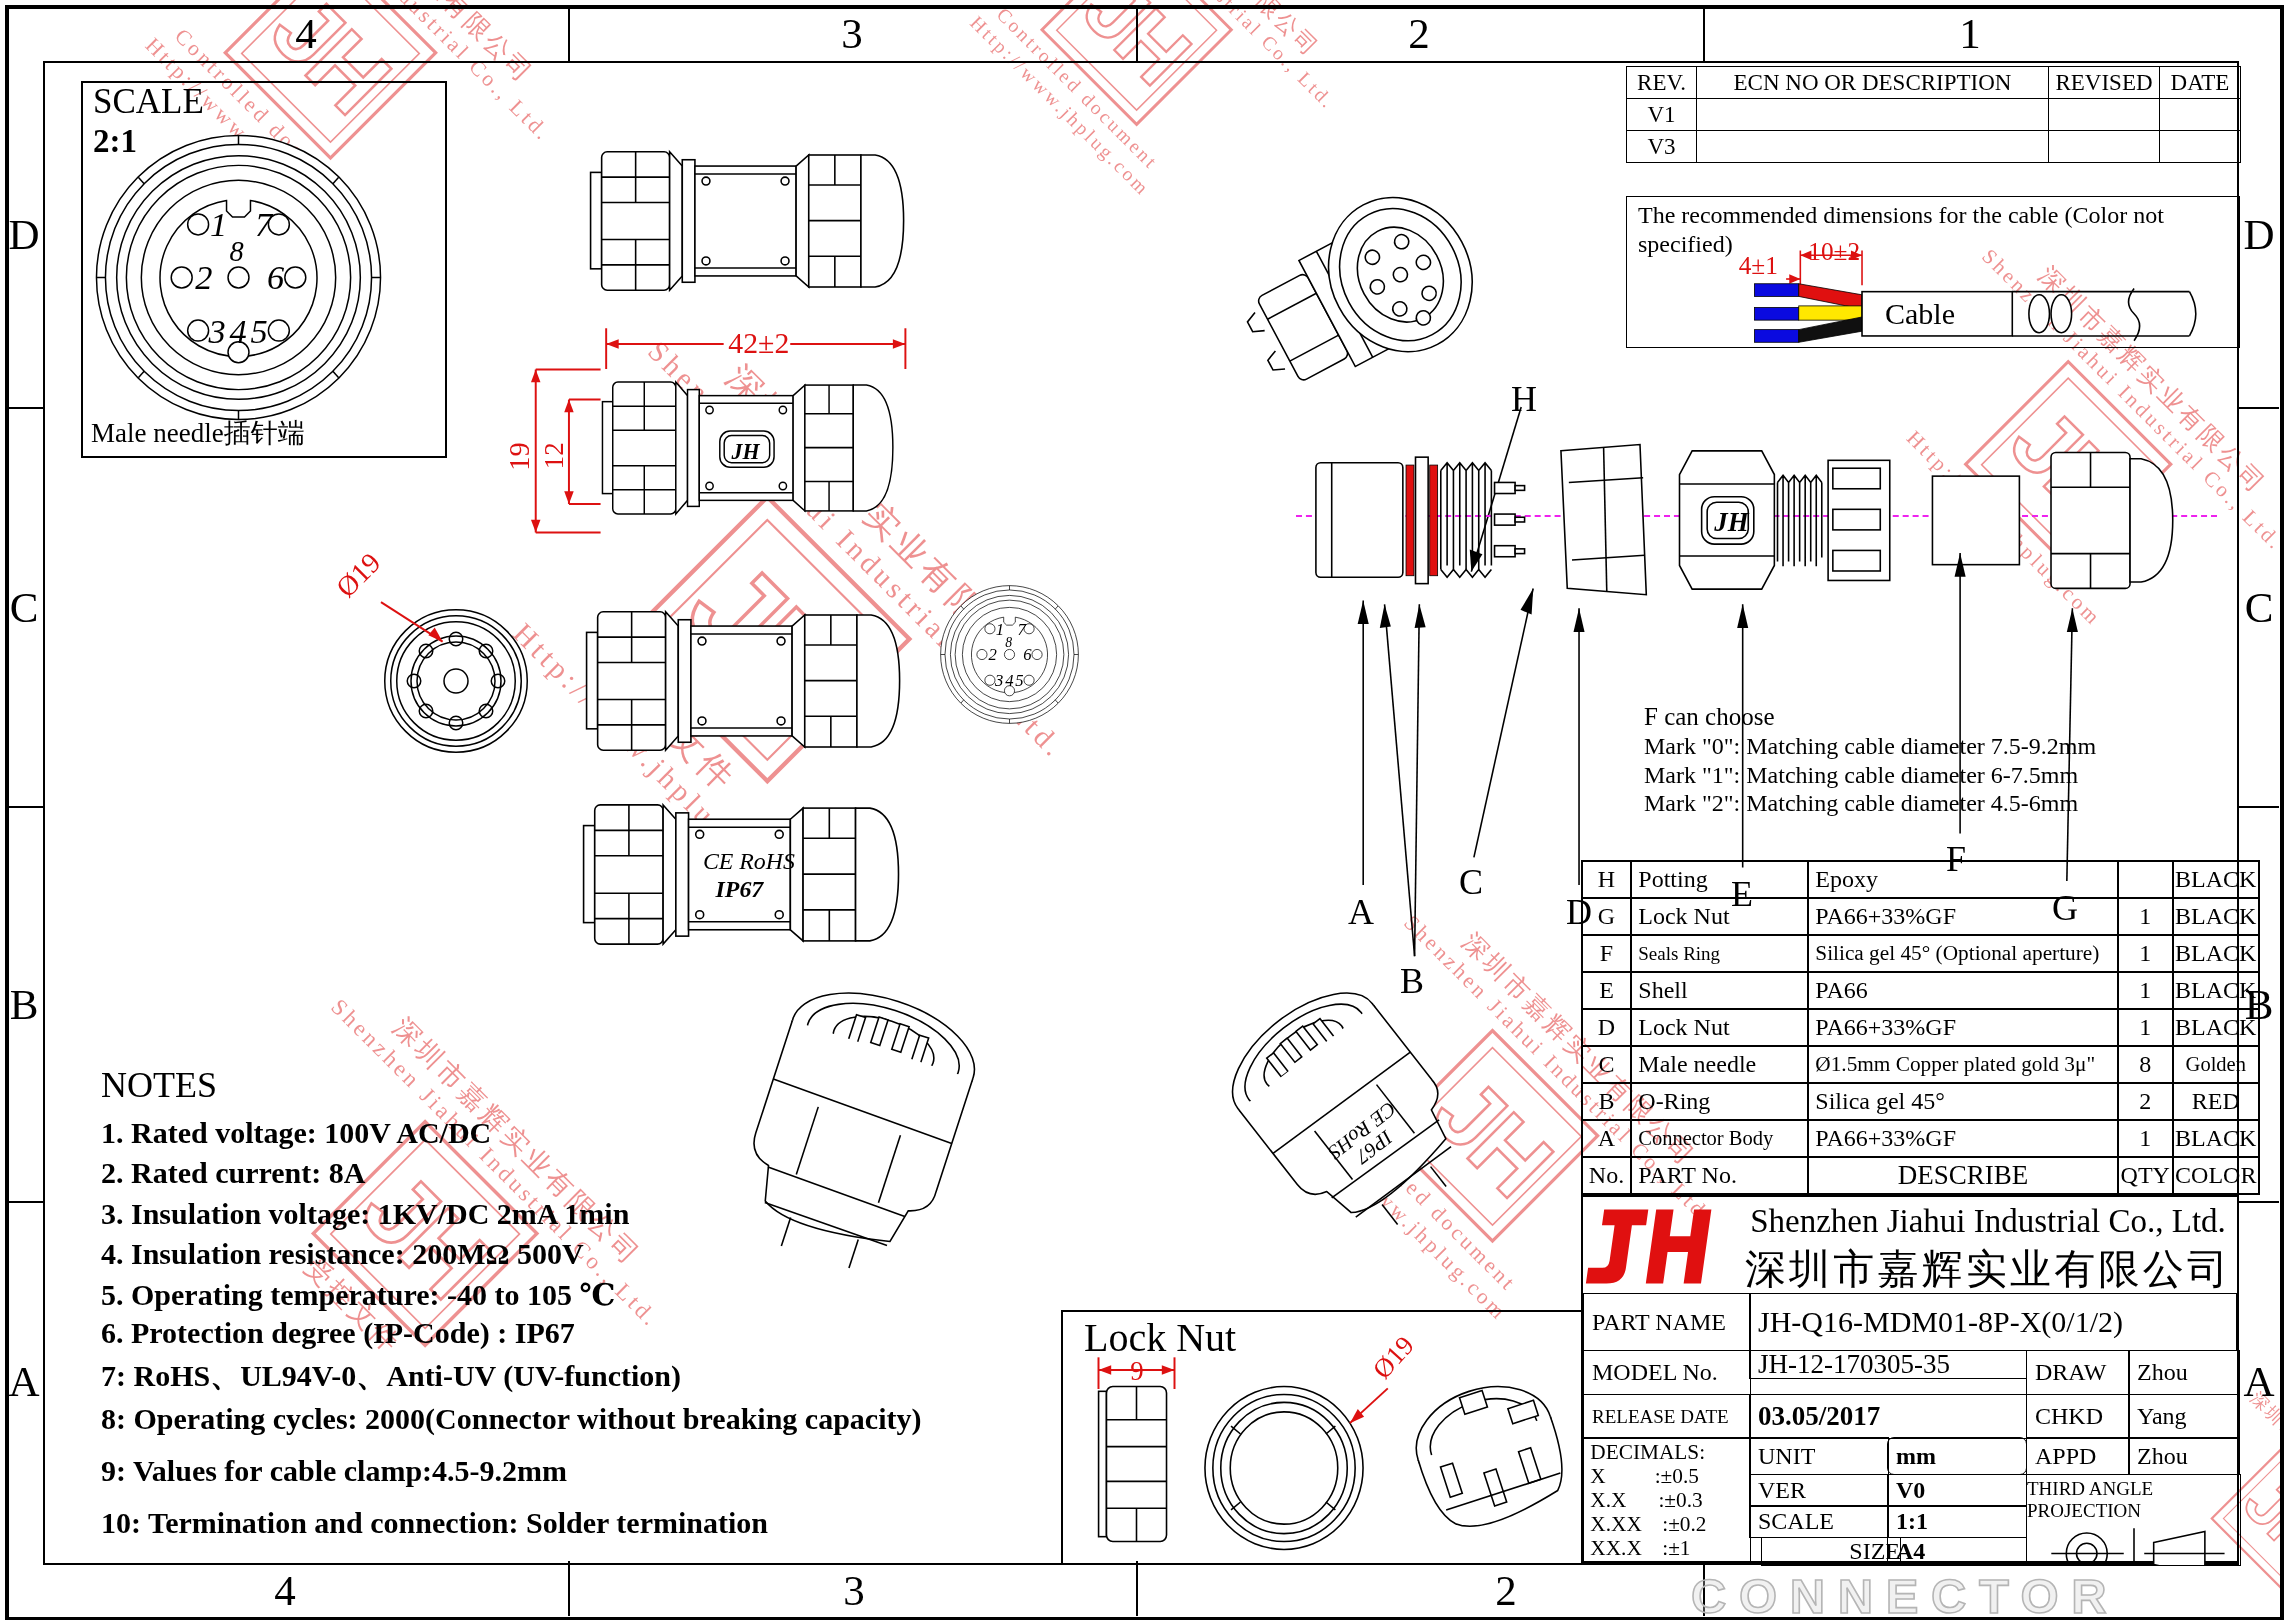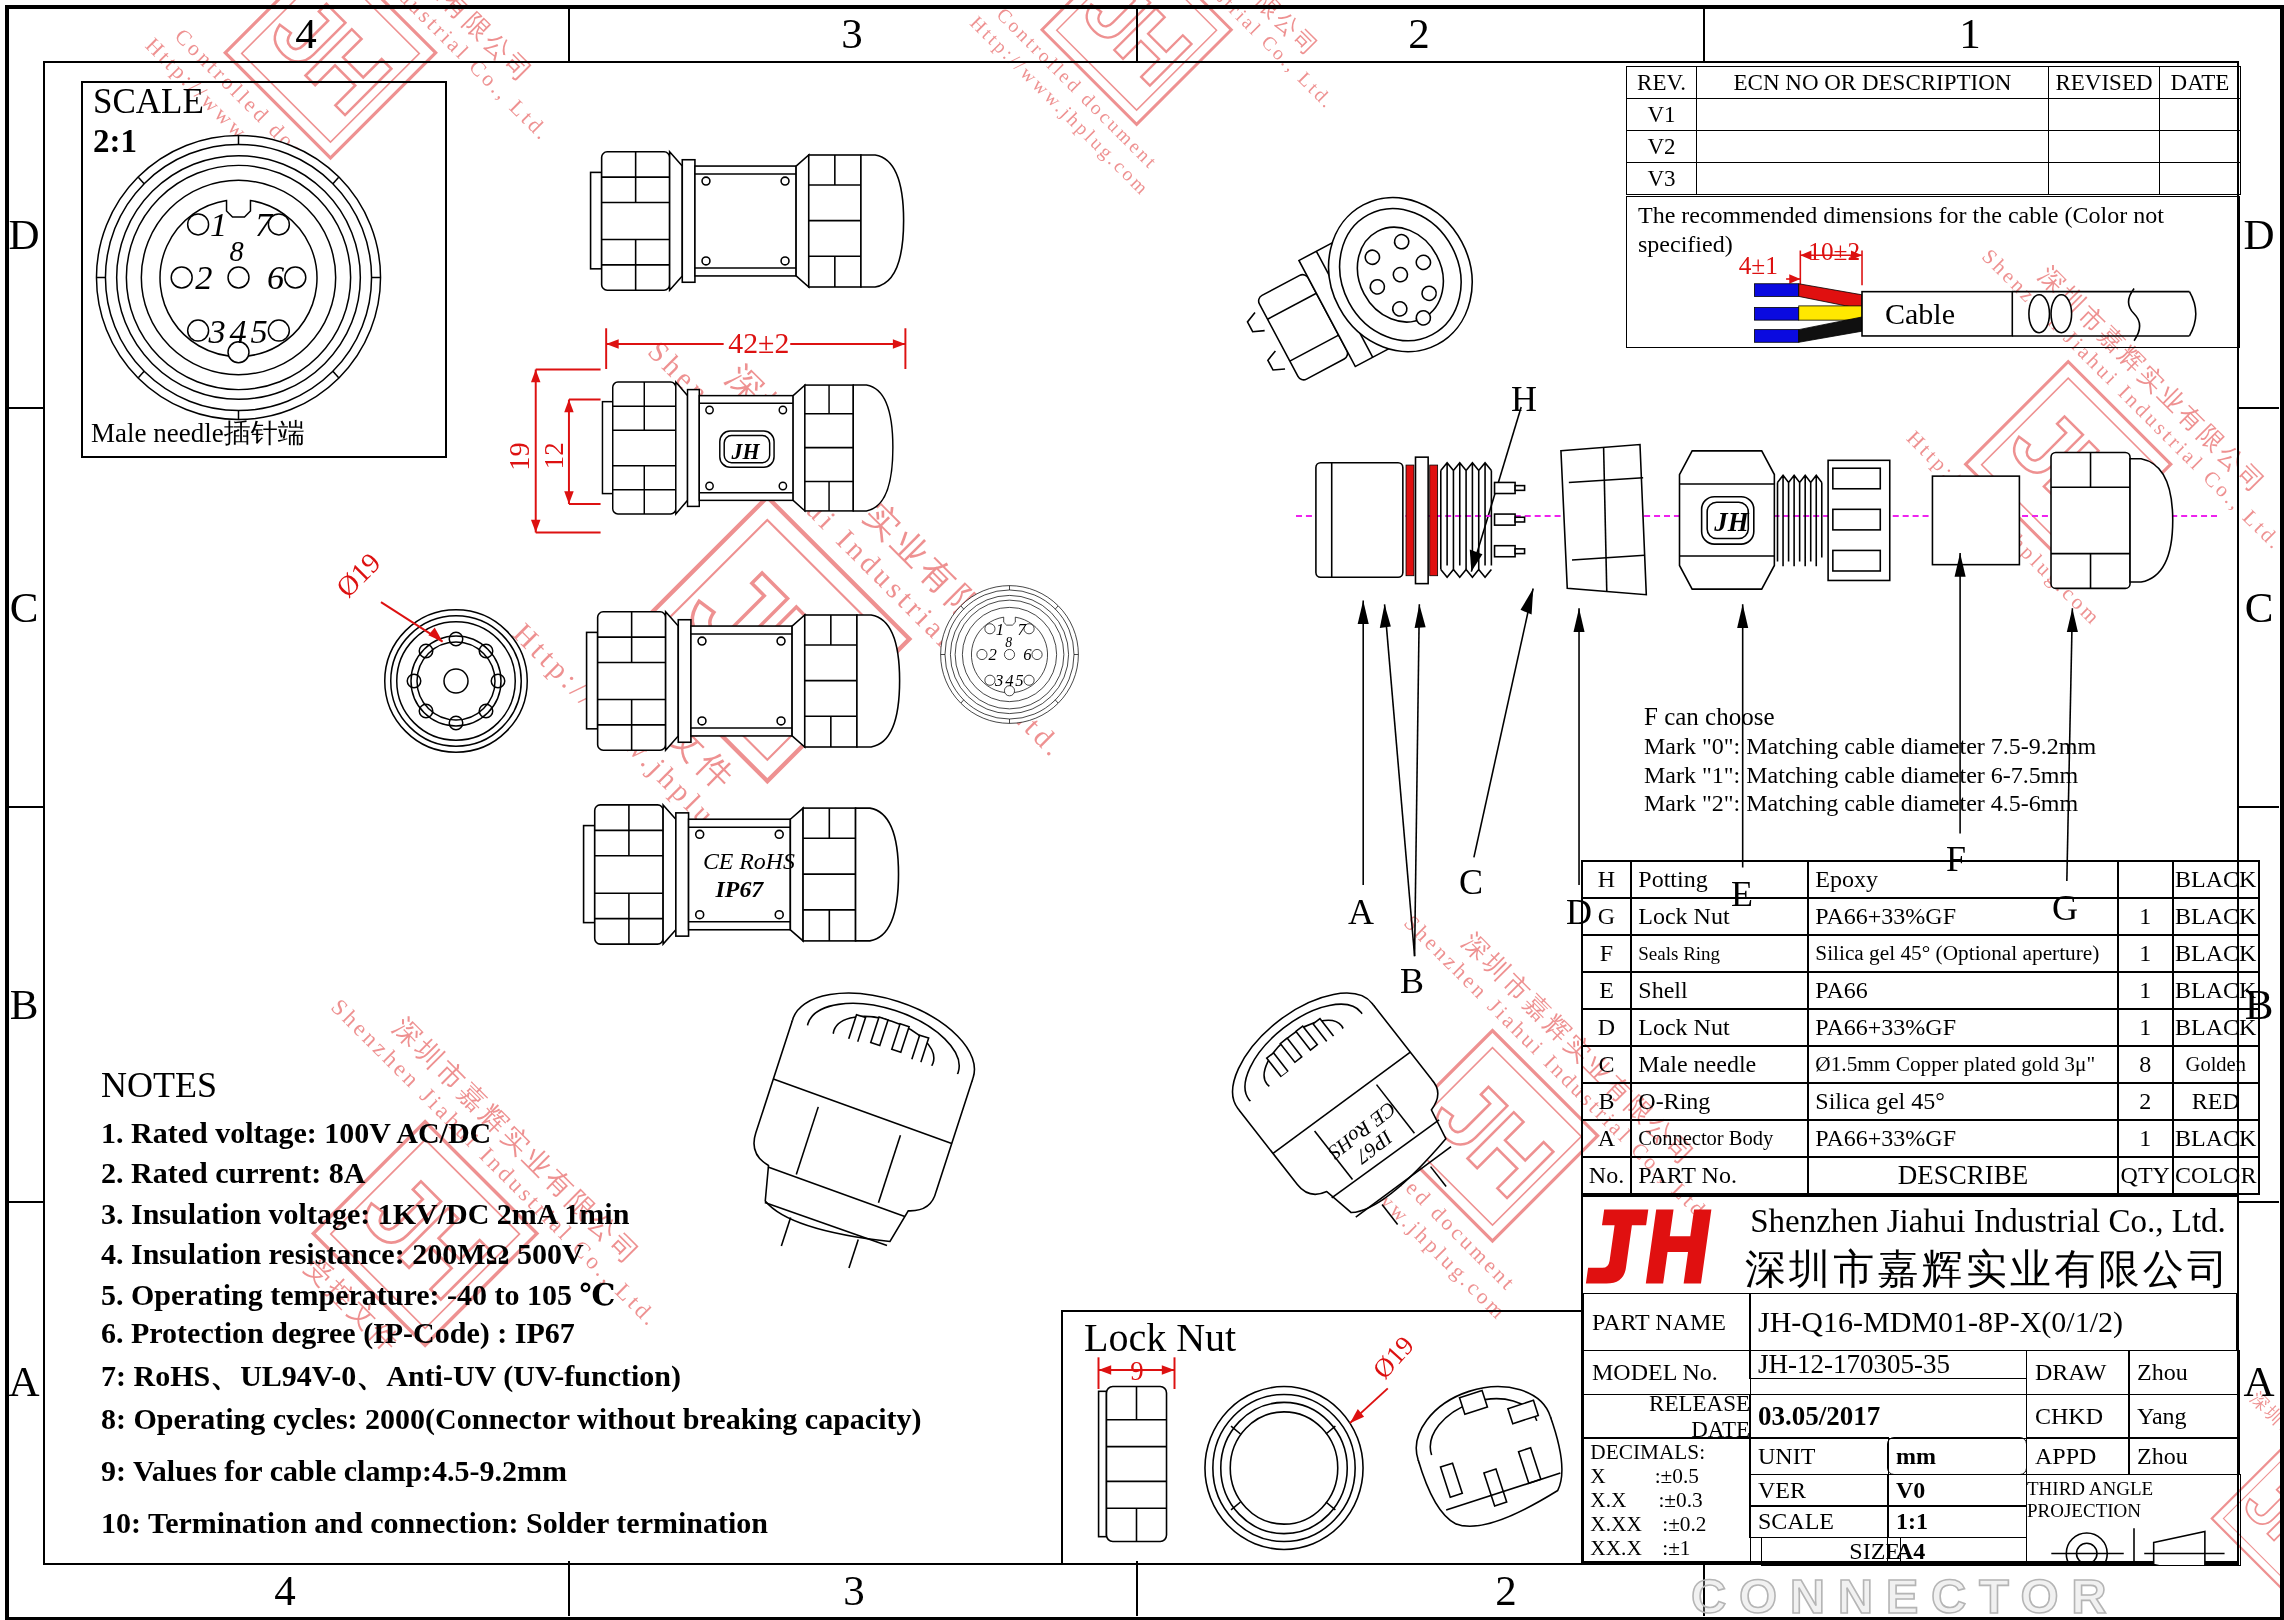--- a/index.html
+++ b/index.html
@@ -267,26 +267,20 @@
       <td>REVISED</td>
           <td>DATE</td>
     </tr>
     <tr>
           <td>V1</td>
           <td></td>
           <td></td>
           <td></td>
         </tr>
     <tr>
-          <td>V2</td>
-          <td></td>
-          <td></td>
-          <td></td>
-        </tr>
-    <tr>
           <td>V3</td>
           <td></td>
           <td></td>
           <td></td>
         </tr>
   </tbody>
     </table>
 
   <div class="boxed" style="left:1626px;top:196px;width:612px;height:150px;border-width:1.6px;"></div>
   <span class="t" style="left:1638px;top:202px;font-size:24px;">The recommended dimensions for the cable  (Color not</span>
@@ -621,21 +615,21 @@
         <span class="pad" style="font-size:27px;">JH-12-170305-35</span>
       </div>
     <div class="tb-cell" style="left:443px;top:153px;width:104px;height:45px;">
         <span class="pad">DRAW</span>
       </div>
     <div class="tb-cell" style="left:545px;top:153px;width:112px;height:45px;">
         <span class="pad">Zhou</span>
       </div>
 
     <div class="tb-cell" style="left:0;top:197px;width:168px;height:45px;">
-        <span class="pad" style="font-size:23px;text-align:right;">RELEASE DATE</span>
+        <span class="pad" style="font-size:19px;text-align:right;">RELEASE DATE</span>
       </div>
     <div class="tb-cell" style="left:166px;top:197px;width:278px;height:45px;">
         <span class="pad" style="font-weight:bold;font-size:27px;">03.05/2017</span>
       </div>
     <div class="tb-cell" style="left:443px;top:197px;width:104px;height:45px;">
         <span class="pad">CHKD</span>
       </div>
     <div class="tb-cell" style="left:545px;top:197px;width:112px;height:45px;">
         <span class="pad">Yang</span>
       </div>

